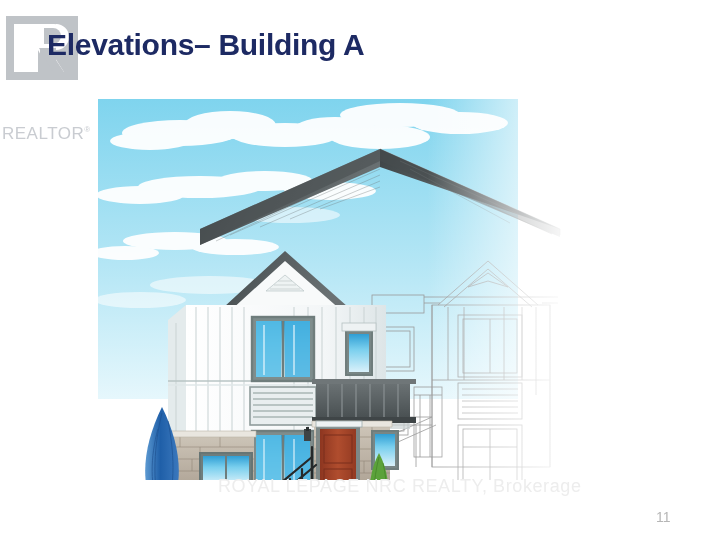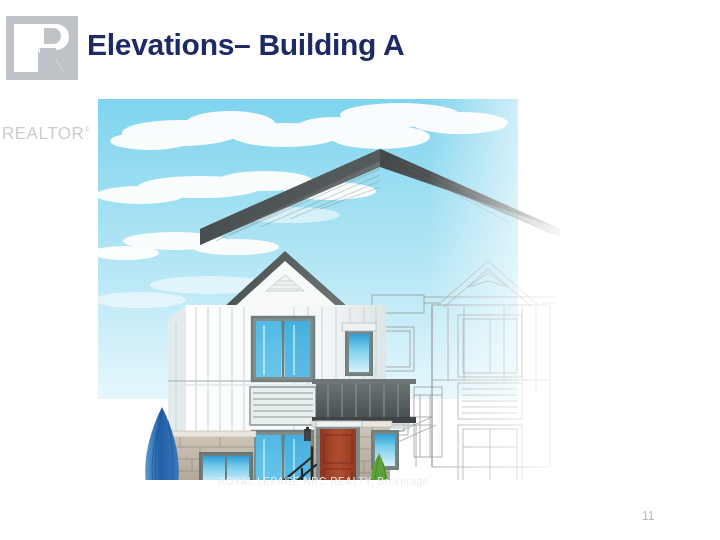--- a/index.html
+++ b/index.html
@@ -23,45 +23,45 @@
     font-size:17px;letter-spacing:0.5px;
     color:#c9ccd1;font-family:"Liberation Sans", sans-serif;
     white-space:nowrap;pointer-events:none;margin-top:46px;
   }
   .realtor-word sup{font-size:8px;vertical-align:super;}
 
   
   .title{
     position:absolute;left:47px;top:28px;
     font-size:30px;font-weight:bold;color:#1d2a63;
-    letter-spacing:-0.3px;line-height:1.1;white-space:nowrap;margin-left:40px;
+    letter-spacing:-0.3px;line-height:1.1;white-space:nowrap;
   }
   .subtitle{
     position:absolute;left:50px;top:68px;
     font-size:13.5px;color:#3a3a3a;white-space:nowrap;
   }
 
   
   .render{
     position:absolute;left:80px;top:95px;width:560px;height:385px;
   }
   .render svg{display:block;width:560px;height:385px;}
 
   
   .brokerage{
     position:absolute;left:218px;top:476px;
-    font-size:10px;letter-spacing:0.6px;
+    font-size:18px;letter-spacing:0.6px;
     color:#ededed;white-space:nowrap;pointer-events:none;
     font-family:"Liberation Sans", sans-serif;
   }
 
   
   .pagenum{
-    position:absolute;left:642px;top:509px;
-    font-size:12px;color:#b6b6b6;text-align:right;
+    position:absolute;left:656px;top:509px;
+    font-size:14px;color:#b6b6b6;text-align:right;
   }
 </style>
 </head>
 <body>
 
 <div class="slide">
 
   <div class="realtor-logo">
     <svg viewBox="0 0 76 68" width="76" height="68" aria-hidden="true">
       <rect x="2" y="2" width="72" height="64" fill="#bfc3c7"></rect>

